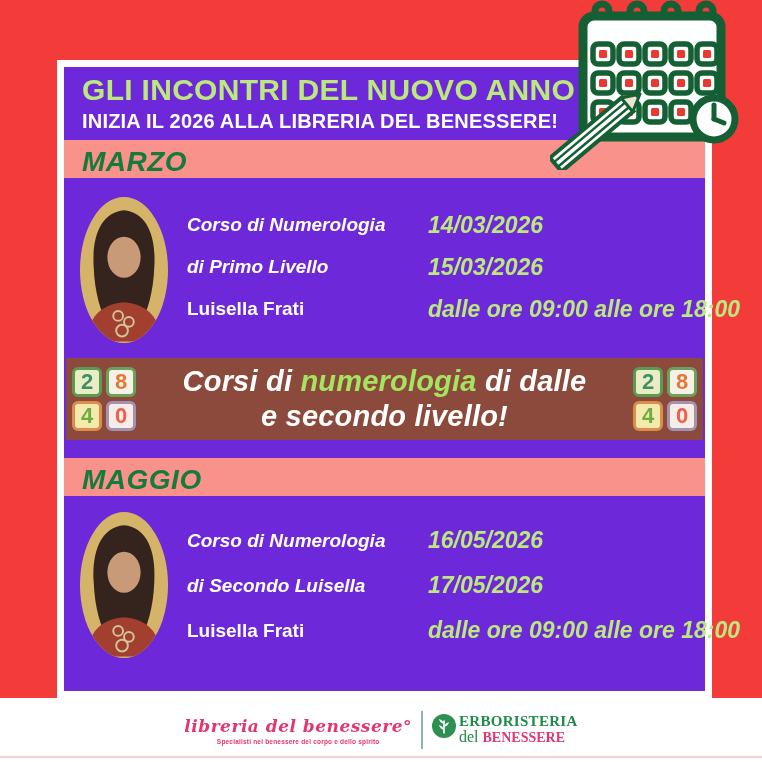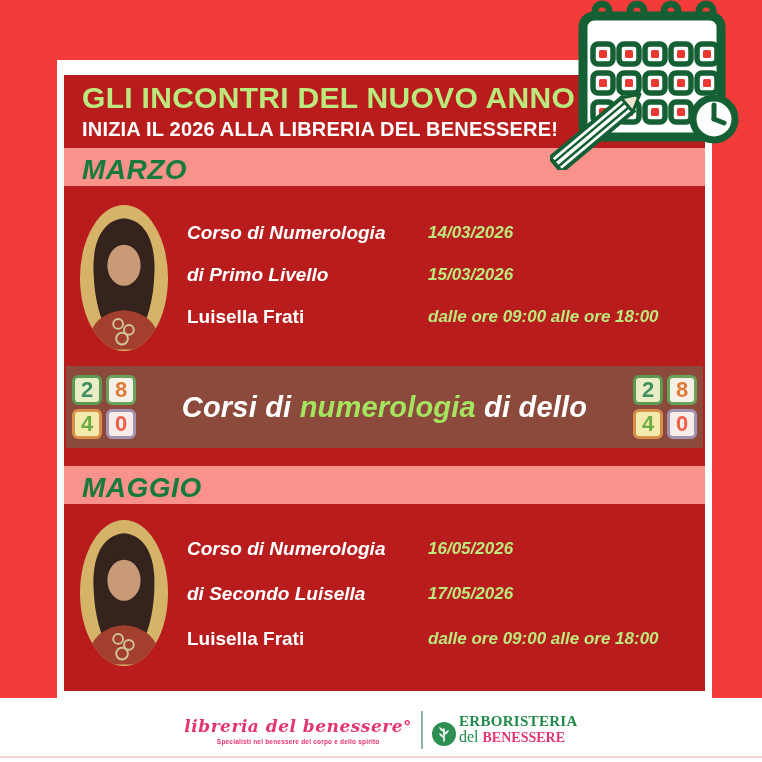--- a/index.html
+++ b/index.html
@@ -3,21 +3,21 @@
 <meta charset="utf-8">
 <style>
   * { margin:0; padding:0; box-sizing:border-box; }
   html,body { background:#f33b3a; }
   .page {
     position:relative; width:762px; height:762px; background:#f33b3a;
     overflow:hidden; font-family:"Liberation Sans", sans-serif;
   }
   
   .card { position:absolute; left:57px; top:60px; width:655px; height:638px; background:#ffffff; }
-  .card-inner { position:absolute; left:7px; top:7px; right:7px; bottom:7px; background:#b91c1c;margin-top:8px; }
+  .card-inner { position:absolute; left:7px; top:7px; right:7px; bottom:7px; background:#6d28d9; }
 
   
   .header { position:absolute; left:18px; top:6px; width:540px; }
   .header-title { font-size:30px; font-weight:bold; color:#bce97d; line-height:33px; letter-spacing:0.3px; }
   .header-subtitle { font-size:20px; font-weight:bold; color:#ffffff; line-height:24px; margin-top:3px; letter-spacing:0.2px; }
 
   
   .band { position:absolute; left:0; width:100%; height:38px; background:#f8928b;
           display:flex; align-items:flex-end; padding-left:18px; }
   .band-marzo  { top:73px; }
@@ -37,21 +37,21 @@
 
   .lines { position:absolute; left:123px; display:flex; flex-direction:column;justify-content:center; }
   .dates { position:absolute; left:364px; display:flex; flex-direction:column; }
   .event-1 .lines, .event-1 .dates { top:24px; }
   .event-2 .lines, .event-2 .dates { top:20px; }
   .event-1 .row { height:42px; display:flex; align-items:center; }
   .event-2 .row { height:45px; display:flex; align-items:center; }
 
   .course     { color:#ffffff; font-weight:bold; font-style:italic; font-size:19px; white-space:nowrap; }
   .instructor { color:#ffffff; font-weight:bold; font-size:19px; white-space:nowrap; }
-  .date       { color:#bce97d; font-weight:bold; font-style:italic; font-size:17px; white-space:nowrap; }
+  .date       { color:#bce97d; font-weight:bold; font-style:italic; font-size:23px; white-space:nowrap; }
 
   
   .banner { position:absolute; left:2px; top:291px; width:637px; height:82px; background:#8b4a3c;
             display:flex; align-items:center; padding:0 6px; }
   .tiles { display:grid; grid-template-columns:30px 30px; grid-auto-rows:30px; gap:4px; }
   .tile { border-radius:6px; display:flex; align-items:center; justify-content:center;
           font-size:22px; font-weight:bold; border:3px solid; line-height:1; }
   .tile-2 { background:#e9edc6; border-color:#5b9a50; color:#3f9060; }
   .tile-8 { background:#f5f1e7; border-color:#6ba25b; color:#e07a38; }
   .tile-4 { background:#f4eaae; border-color:#d98f4b; color:#6cac42; }
@@ -62,21 +62,21 @@
 
   
   .footer { position:absolute; left:0; top:698px; width:762px; height:64px; background:#ffffff;
             display:flex; align-items:center; justify-content:center; gap:9px; }
   .footer-hairline { position:absolute; left:0; bottom:4px; width:100%; height:2px; background:#f6d2cf; }
   .logo-left { text-align:center; }
   .script-name { font-family:"DejaVu Serif", serif; font-style:italic; font-weight:bold;
                  font-size:17px; color:#e5356f; letter-spacing:0.5px; }
   .tagline { font-size:6.5px; color:#e5356f; margin-top:2px; font-weight:bold; letter-spacing:0.2px; }
   .divider { width:2px; height:38px; background:#8fb5a3; }
-  .logo-right { display:flex; align-items:flex-end; gap:3px; }
+  .logo-right { display:flex; align-items:flex-start; gap:3px; }
   .herb-circle { width:24px; height:24px; border-radius:50%; background:#2e8f52;
                  display:flex; align-items:center; justify-content:center; }
   .erb-text { line-height:1.05; }
   .erb-line1 { font-family:"Liberation Serif", serif; font-weight:bold; font-size:15px;
                color:#1f8a4a; letter-spacing:0.3px; }
   .erb-del { font-family:"Liberation Serif", serif; font-size:16px; color:#1f8a4a; }
   .erb-ben { font-family:"Liberation Serif", serif; font-weight:bold; font-size:14px; color:#e5356f; }
 
   
   .calendar-wrap { position:absolute; left:550px; top:0; width:200px; height:170px; }
@@ -135,21 +135,22 @@
       </div>
 
       <div class="banner">
         <div class="tiles">
           <div class="tile tile-2">2</div>
           <div class="tile tile-8">8</div>
           <div class="tile tile-4">4</div>
           <div class="tile tile-0">0</div>
         </div>
         <div class="banner-text">
-          <span>Corsi di </span><span class="hl">numerologia</span><span> di dello</span><br>
+          <span>Corsi di </span><span class="hl">numerologia</span><span> di dalle</span><br>
+          <span>e secondo livello!</span>
         </div>
         <div class="tiles">
           <div class="tile tile-2">2</div>
           <div class="tile tile-8">8</div>
           <div class="tile tile-4">4</div>
           <div class="tile tile-0">0</div>
         </div>
       </div>
 
       <div class="band band-maggio">

